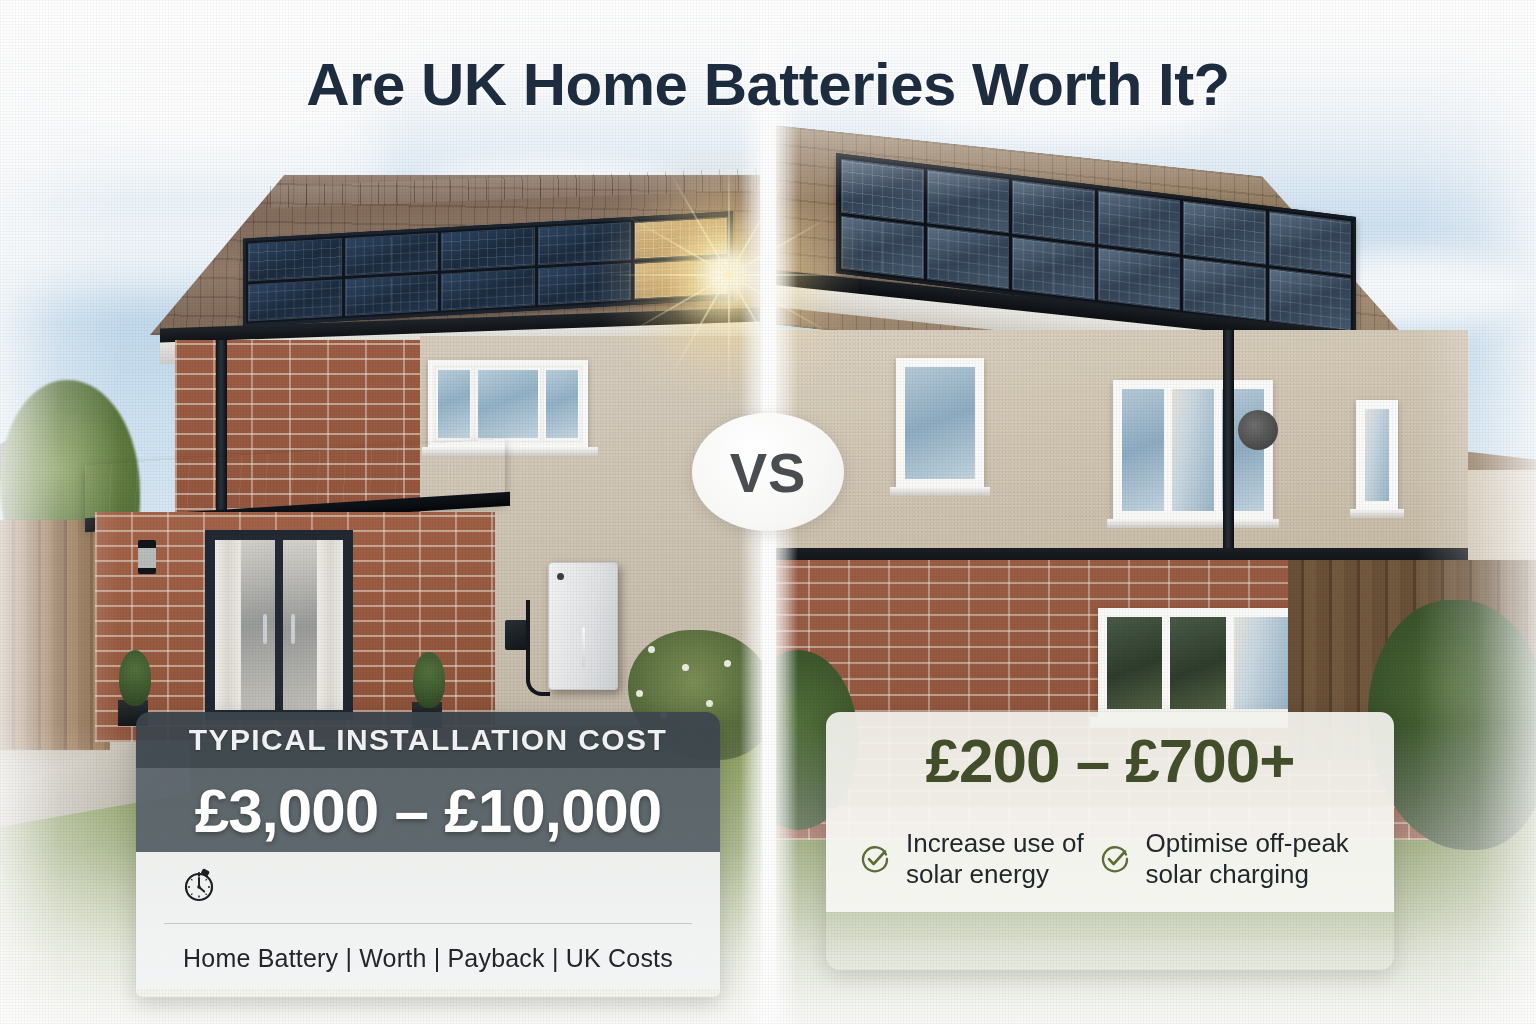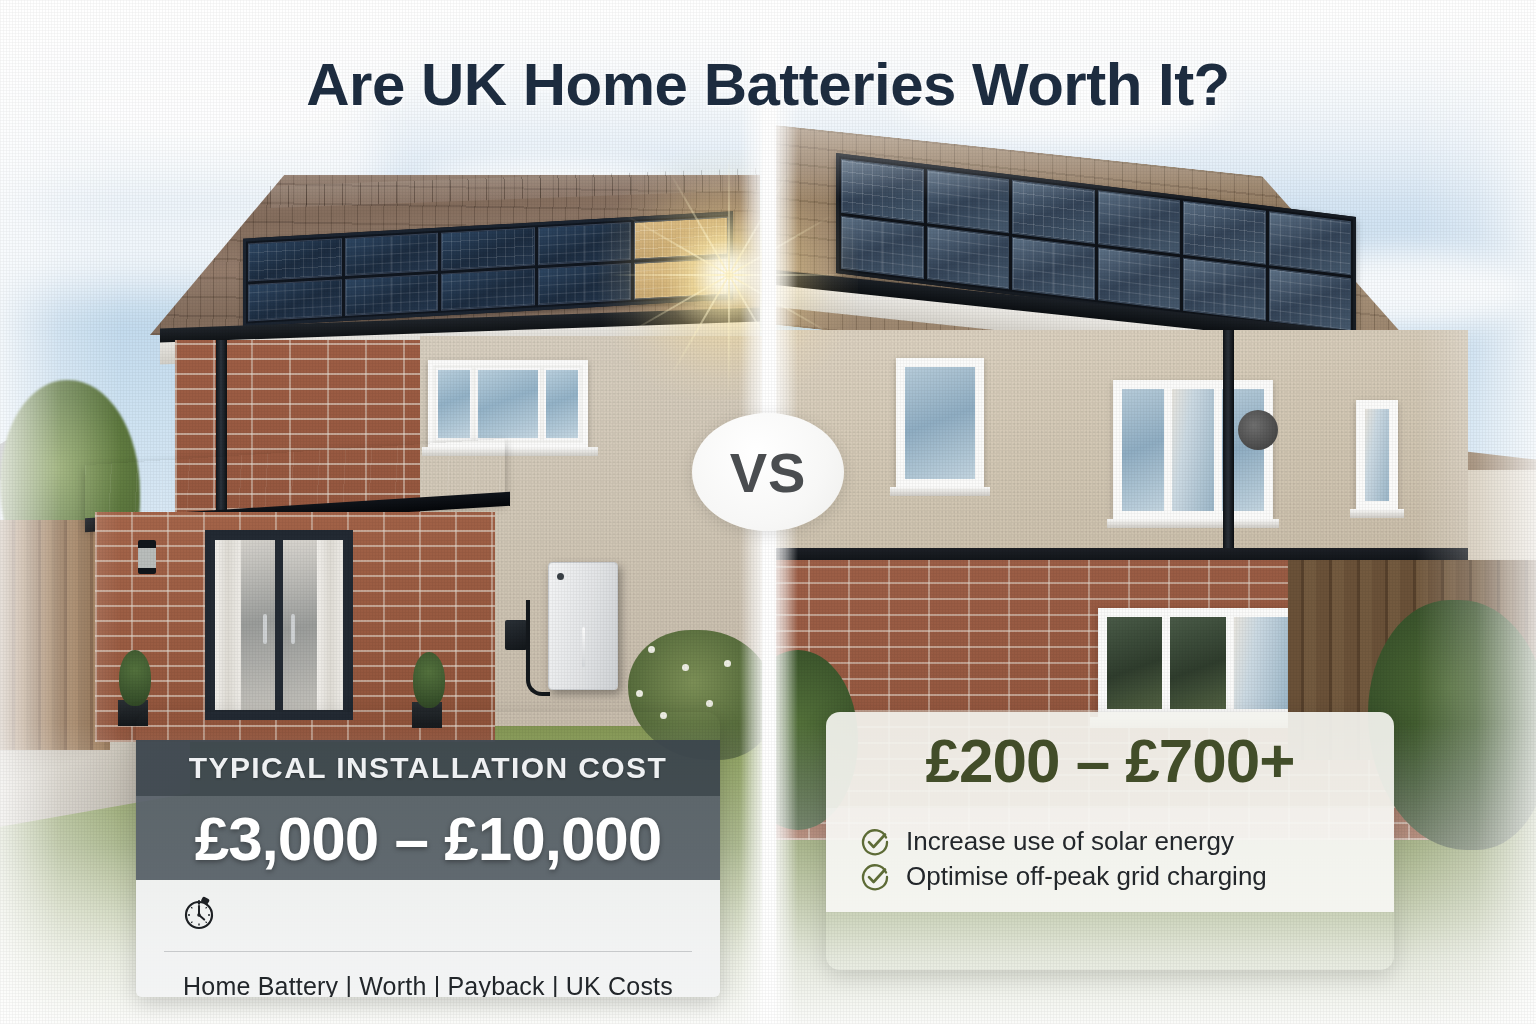--- a/index.html
+++ b/index.html
@@ -422,21 +422,21 @@
   .card { position: absolute; z-index: 42; overflow: hidden; }
 
   
   #card-cost {
     left: 136px; top: 712px; width: 584px; height: 285px;
     border-radius: 14px 14px 6px 6px;
     box-shadow: 0 6px 22px rgba(0,0,0,.18);
   }
   .cost-head {
     height: 56px; background: rgba(60,69,78,0.94);
-    display: flex; align-items: center; justify-content: center; margin-top: 28px;
+    display: flex; align-items: center; justify-content: center;
   }
   .cost-head-text {
     color: #eef0f2; font-size: 30px; font-weight: 700; letter-spacing: 1.4px;
     text-shadow: 0 1px 2px rgba(0,0,0,.35);
   }
   .cost-value-band {
     height: 84px; background: rgba(88,97,106,0.92);
     display: flex; align-items: center; justify-content: center;
   }
   .cost-value {
@@ -473,21 +473,21 @@
   .sav-value-band {
     height: 96px; background: rgba(243,243,238,0.93);
     display: flex; align-items: center; justify-content: center;
   }
   .sav-value {
     color: #424d29; font-size: 62px; font-weight: 700; letter-spacing: -1px;
   }
   .sav-body {
     height: 104px; background: rgba(247,247,244,0.93);
     padding: 6px 30px 8px 34px;
-    display: flex; flex-direction: column; justify-content: center; gap: 4px;
+    display: flex; flex-direction: row; justify-content: center; gap: 4px;
   }
   .sav-item { display: flex; align-items: center; gap: 16px; }
   .sav-item-text { font-size: 26px; color: #23272b; }
 
   svg { display: block; }
 </style>
 </head>
 <body>
 
 <div id="stage">
@@ -715,18 +715,18 @@
         </span>
         <span class="sav-item-text">Increase use of solar energy</span>
       </div>
       <div class="sav-item">
         <span>
           <svg width="30" height="30" viewBox="0 0 30 30">
             <path d="M26 10.5 A12 12 0 1 0 27 15" fill="none" stroke="#5d6b36" stroke-width="2.3" stroke-linecap="round"></path>
             <path d="M9 15.2 L13.6 20 L25 7.5" fill="none" stroke="#5d6b36" stroke-width="2.6" stroke-linecap="round" stroke-linejoin="round"></path>
           </svg>
         </span>
-        <span class="sav-item-text">Optimise off-peak grid charging</span>
+        <span class="sav-item-text">Optimise off-peak solar charging</span>
       </div>
     </div>
   </div>
 
 </div>
 
 </body></html>

